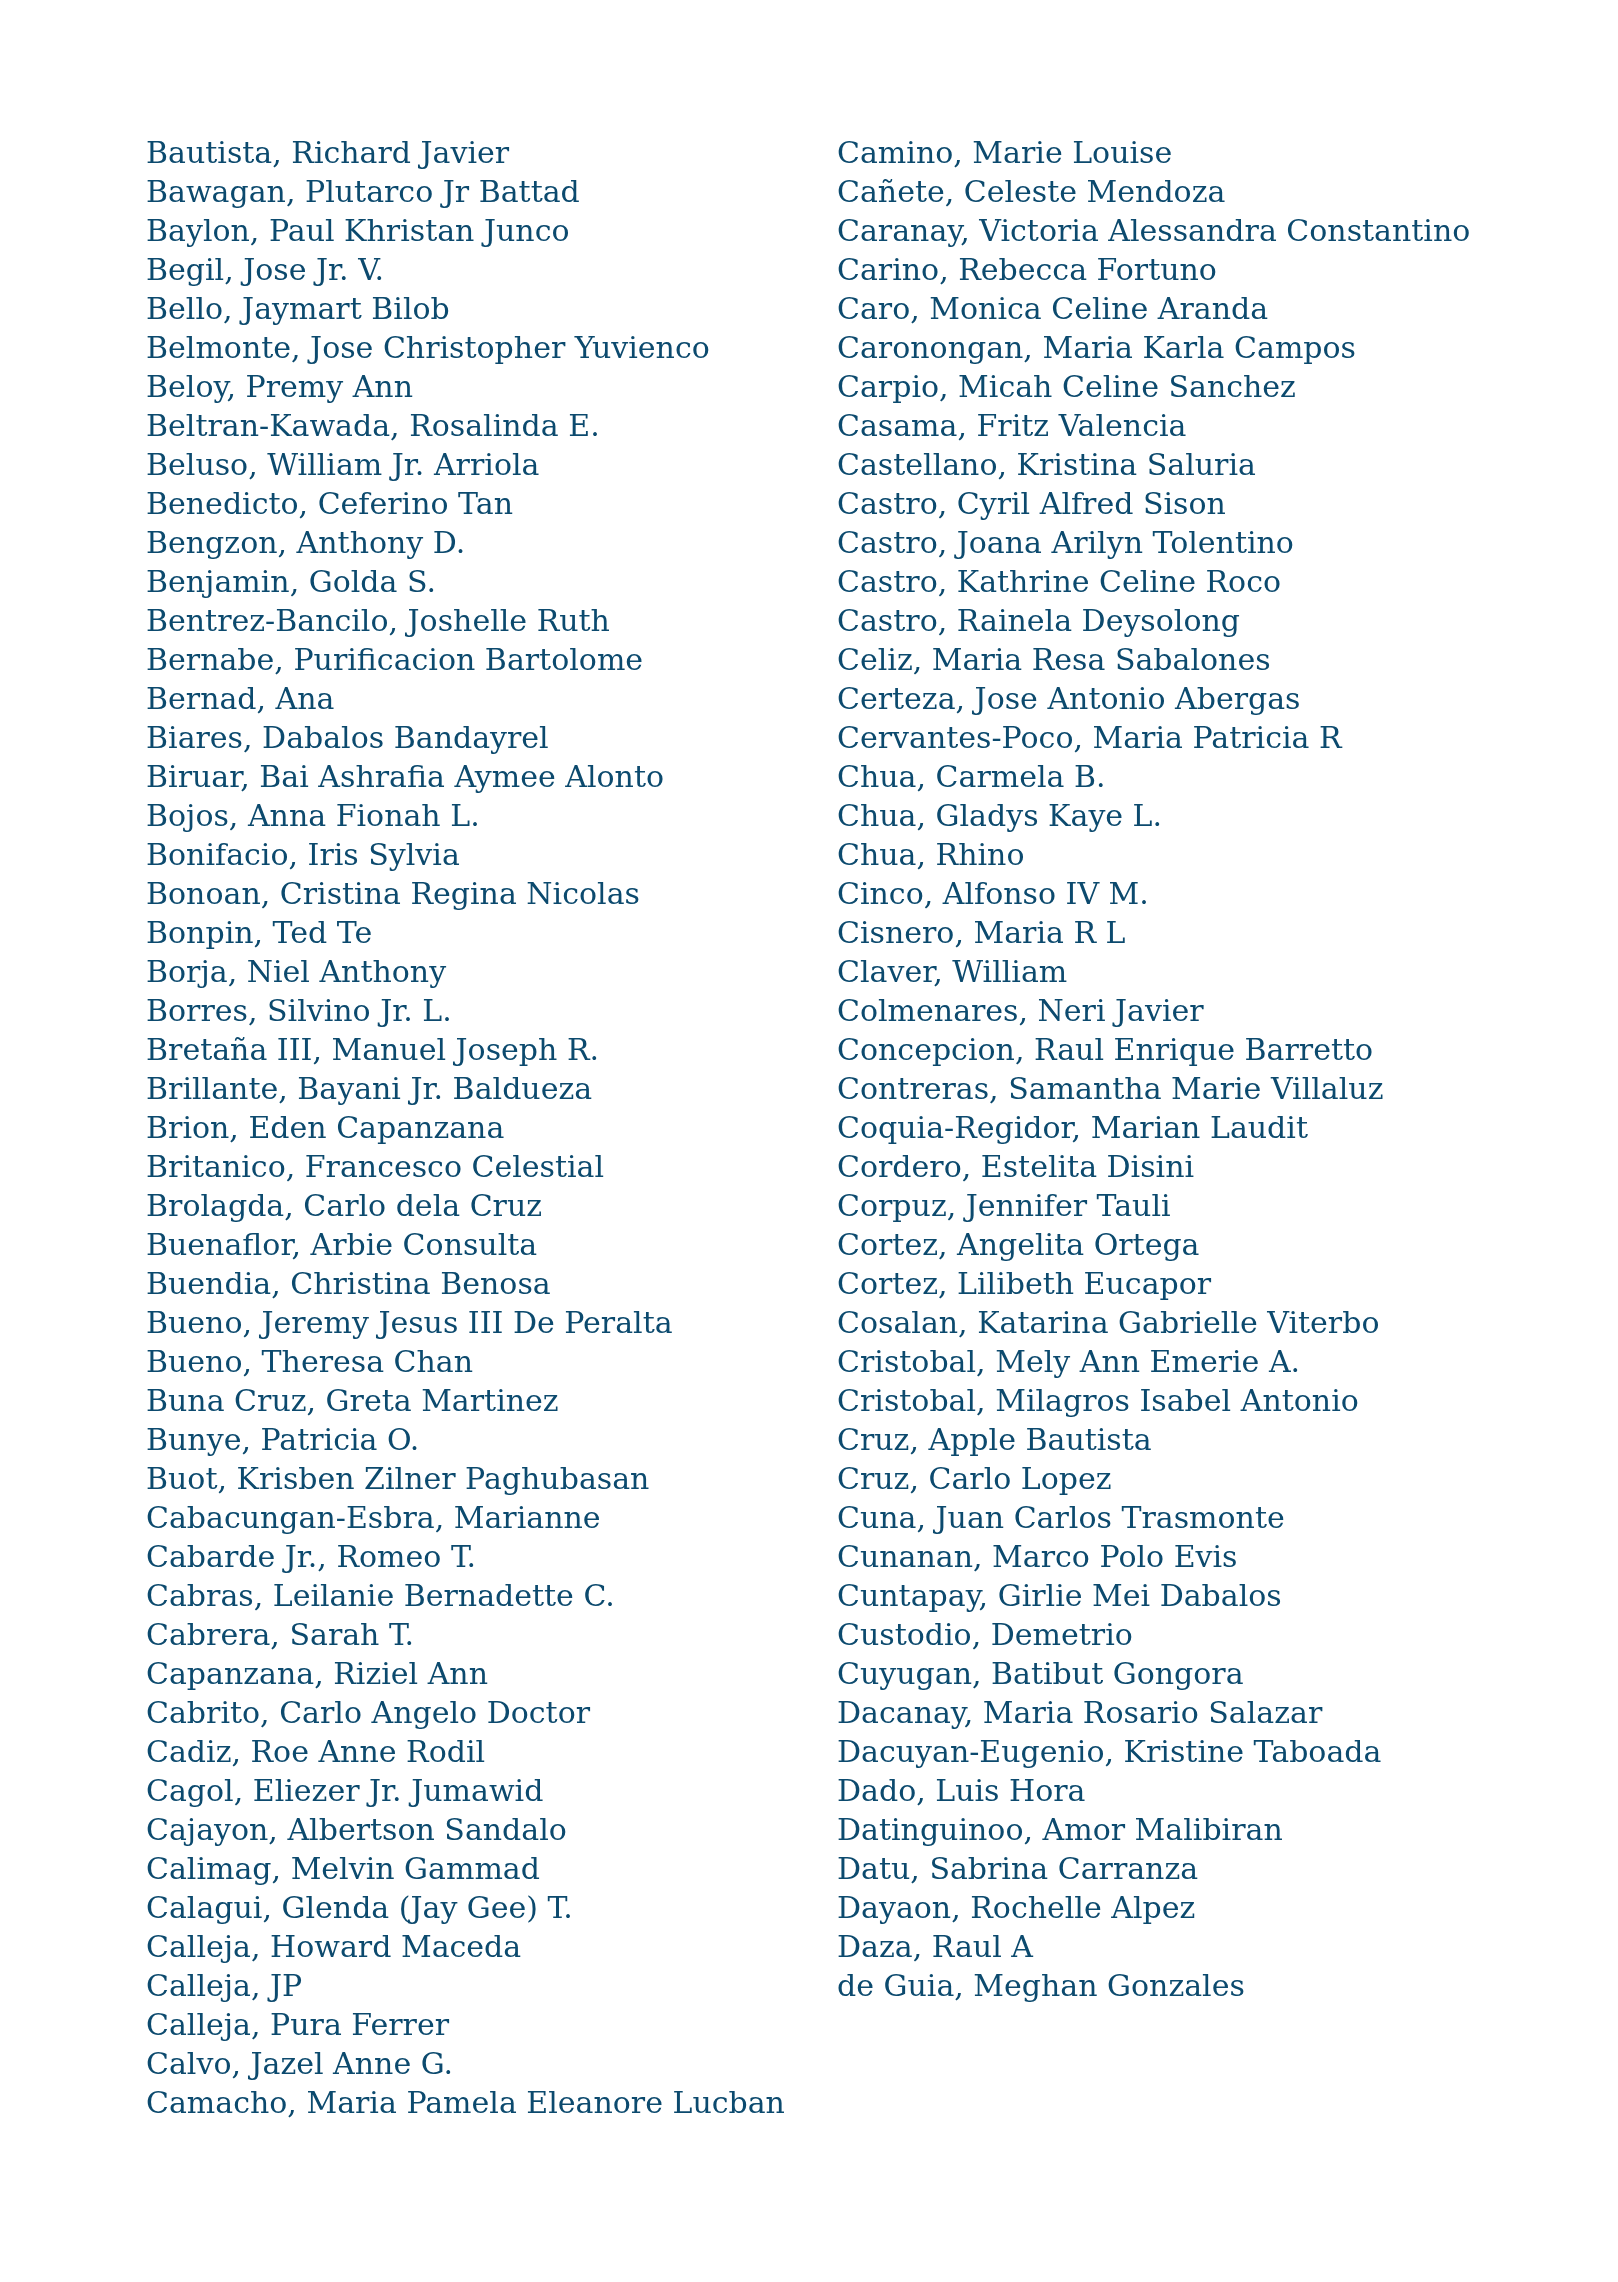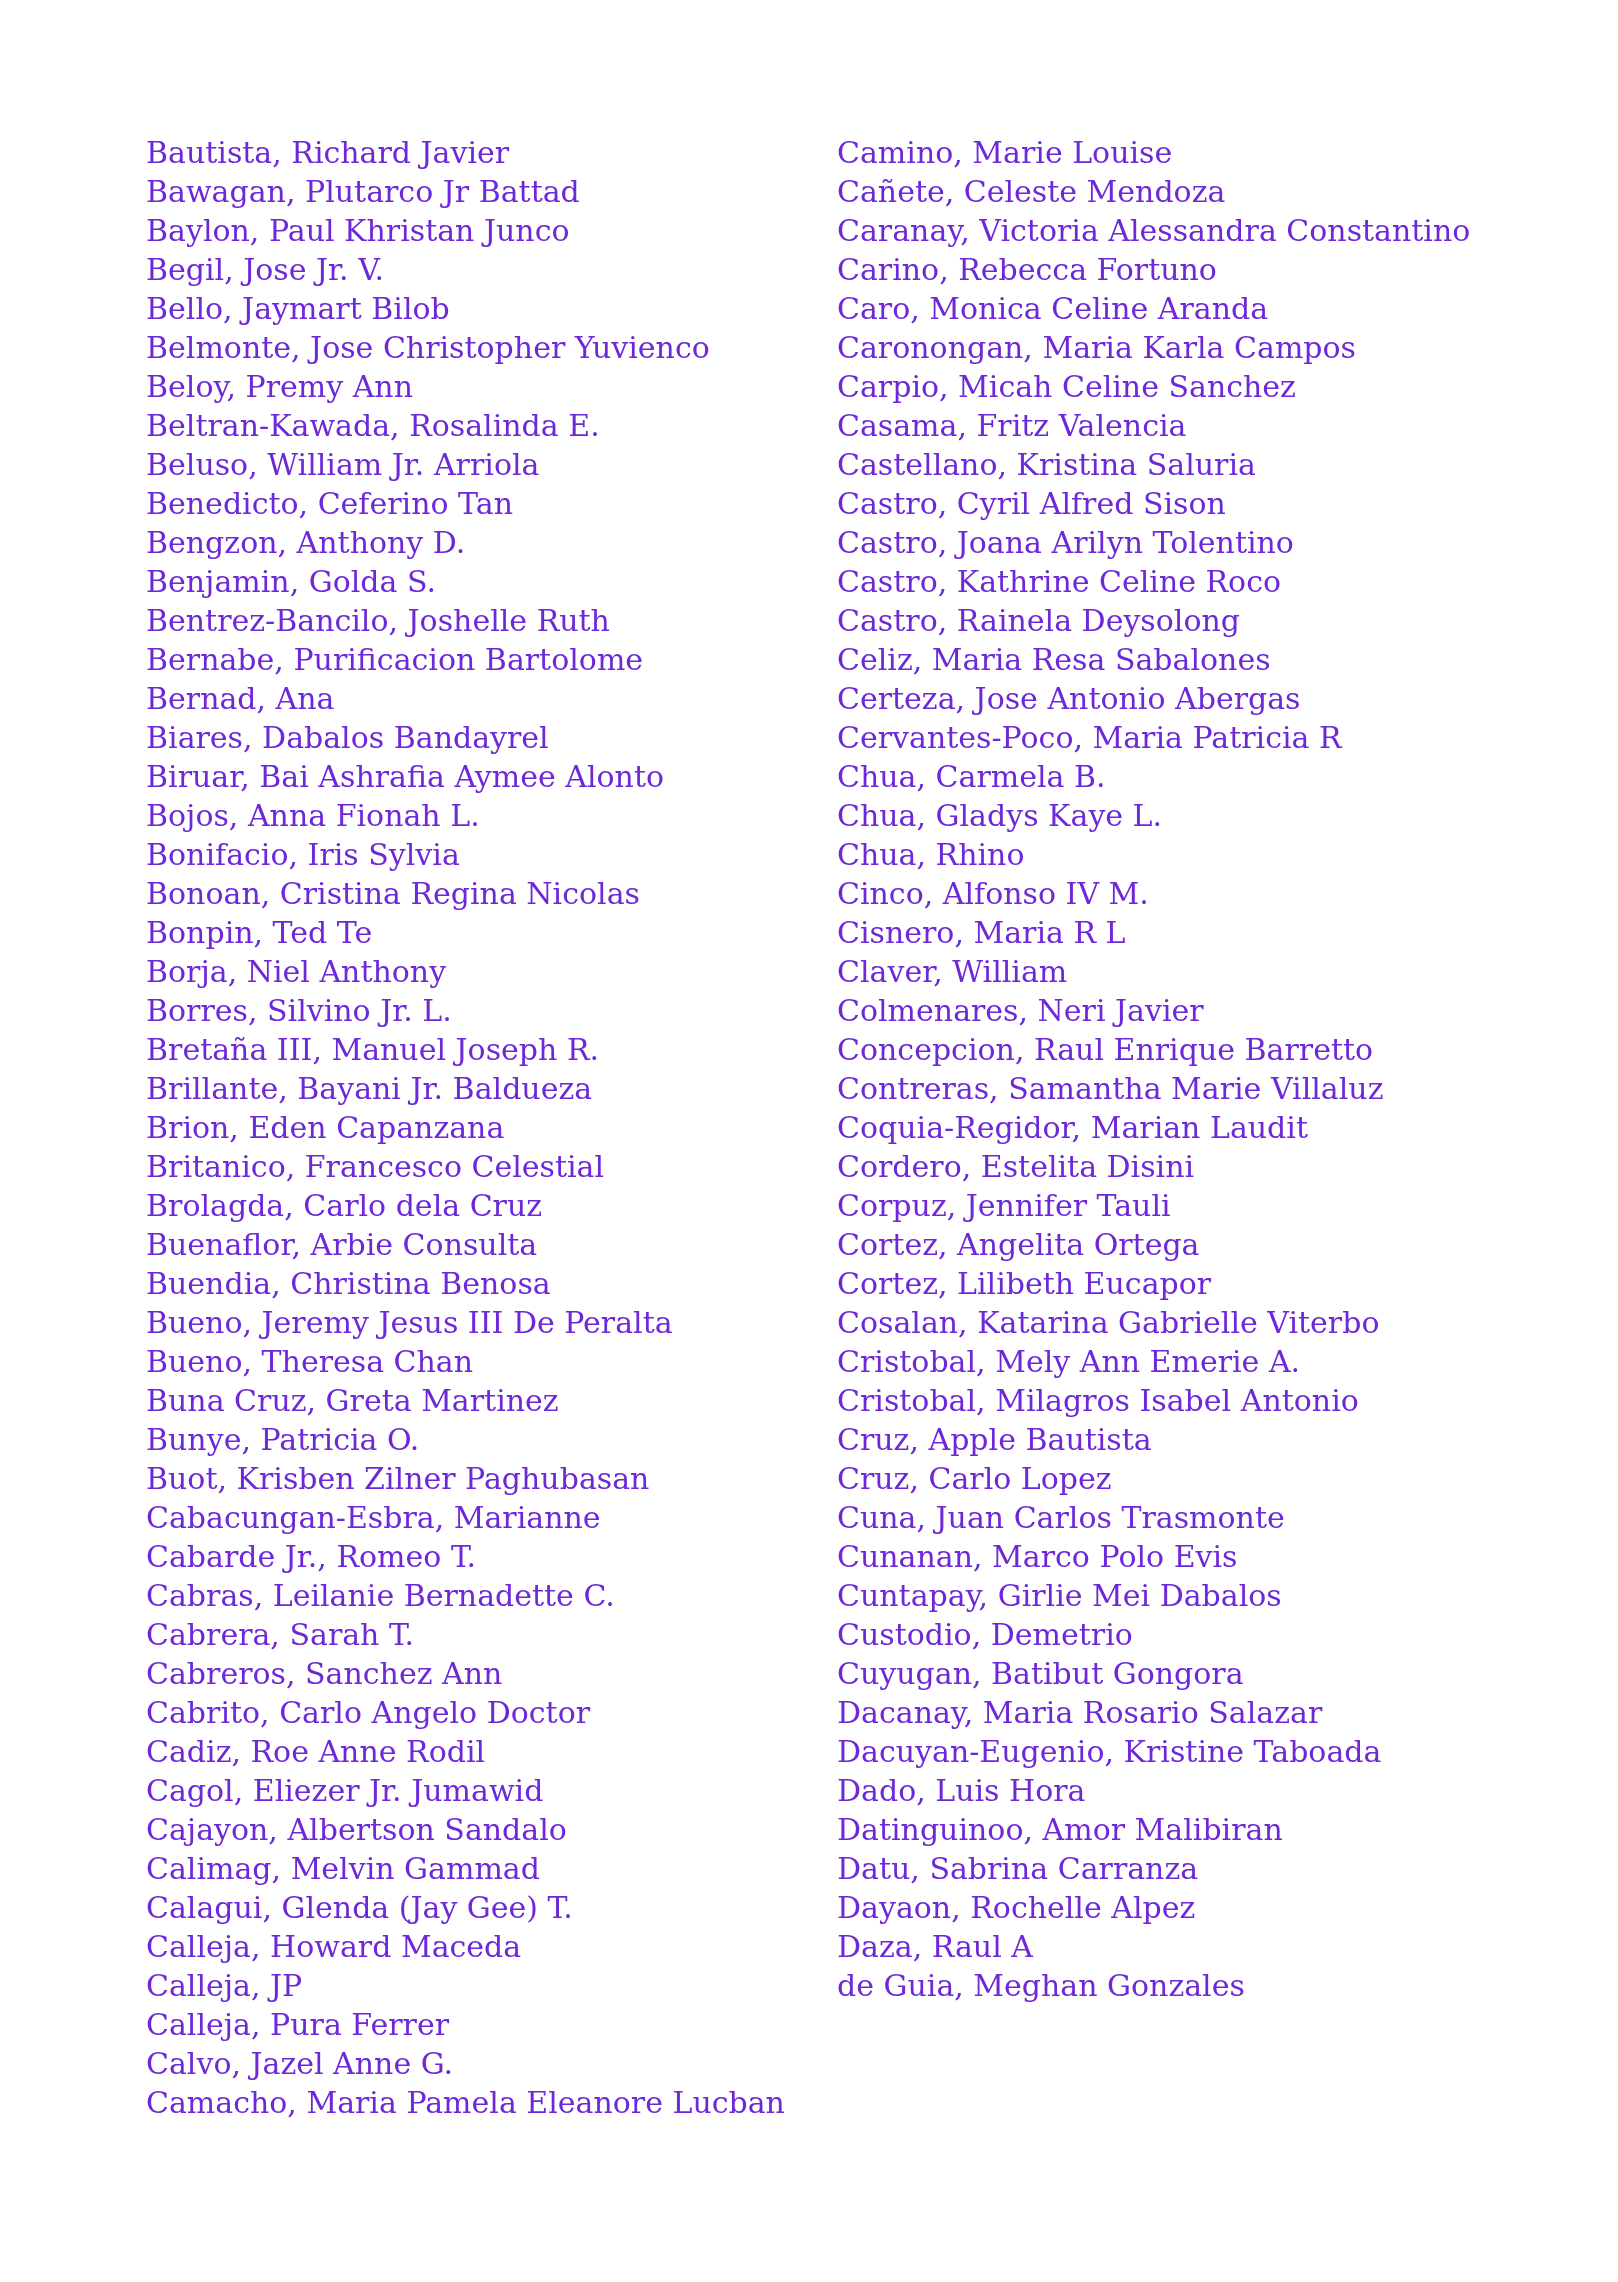--- a/index.html
+++ b/index.html
@@ -25,21 +25,21 @@
   }
   .name-col.left  { left: 146px; }
   .name-col.right { left: 837px; }
   .name-line {
     height: 39px;
   }
 </style>
 </head>
 <body>
 
-<div class="page" style="background: rgb(255, 255, 255); color: #6d28d9;">
+<div class="page" style="background: rgb(255, 255, 255); color: #0c4a6e;">
   <div class="name-col left">
       <div class="name-line">Bautista, Richard Javier</div>
       <div class="name-line">Bawagan, Plutarco Jr Battad</div>
       <div class="name-line">Baylon, Paul Khristan Junco</div>
       <div class="name-line">Begil, Jose Jr. V.</div>
       <div class="name-line">Bello, Jaymart Bilob</div>
       <div class="name-line">Belmonte, Jose Christopher Yuvienco</div>
       <div class="name-line">Beloy, Premy Ann</div>
       <div class="name-line">Beltran-Kawada, Rosalinda E.</div>
       <div class="name-line">Beluso, William Jr. Arriola</div>
@@ -66,21 +66,21 @@
       <div class="name-line">Buendia, Christina Benosa</div>
       <div class="name-line">Bueno, Jeremy Jesus III De Peralta</div>
       <div class="name-line">Bueno, Theresa Chan</div>
       <div class="name-line">Buna Cruz, Greta Martinez</div>
       <div class="name-line">Bunye, Patricia O.</div>
       <div class="name-line">Buot, Krisben Zilner Paghubasan</div>
       <div class="name-line">Cabacungan-Esbra, Marianne</div>
       <div class="name-line">Cabarde Jr., Romeo T.</div>
       <div class="name-line">Cabras, Leilanie Bernadette C.</div>
       <div class="name-line">Cabrera, Sarah T.</div>
-      <div class="name-line">Cabreros, Sanchez Ann</div>
+      <div class="name-line">Capanzana, Riziel Ann</div>
       <div class="name-line">Cabrito, Carlo Angelo Doctor</div>
       <div class="name-line">Cadiz, Roe Anne Rodil</div>
       <div class="name-line">Cagol, Eliezer Jr. Jumawid</div>
       <div class="name-line">Cajayon, Albertson Sandalo</div>
       <div class="name-line">Calimag, Melvin Gammad</div>
       <div class="name-line">Calagui, Glenda (Jay Gee) T.</div>
       <div class="name-line">Calleja, Howard Maceda</div>
       <div class="name-line">Calleja, JP</div>
       <div class="name-line">Calleja, Pura Ferrer</div>
       <div class="name-line">Calvo, Jazel Anne G.</div>

